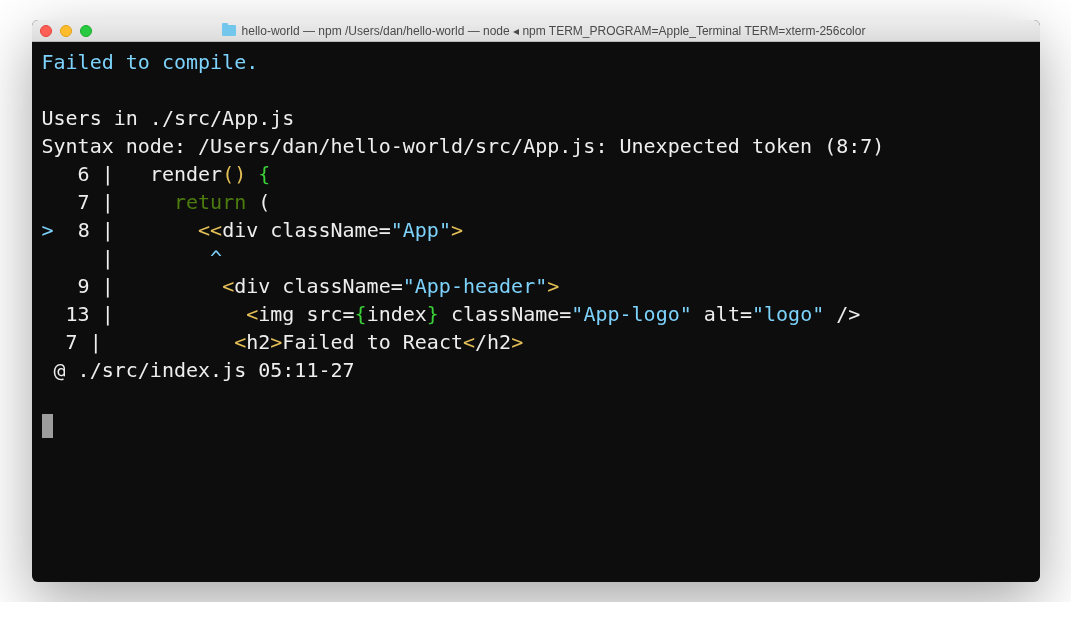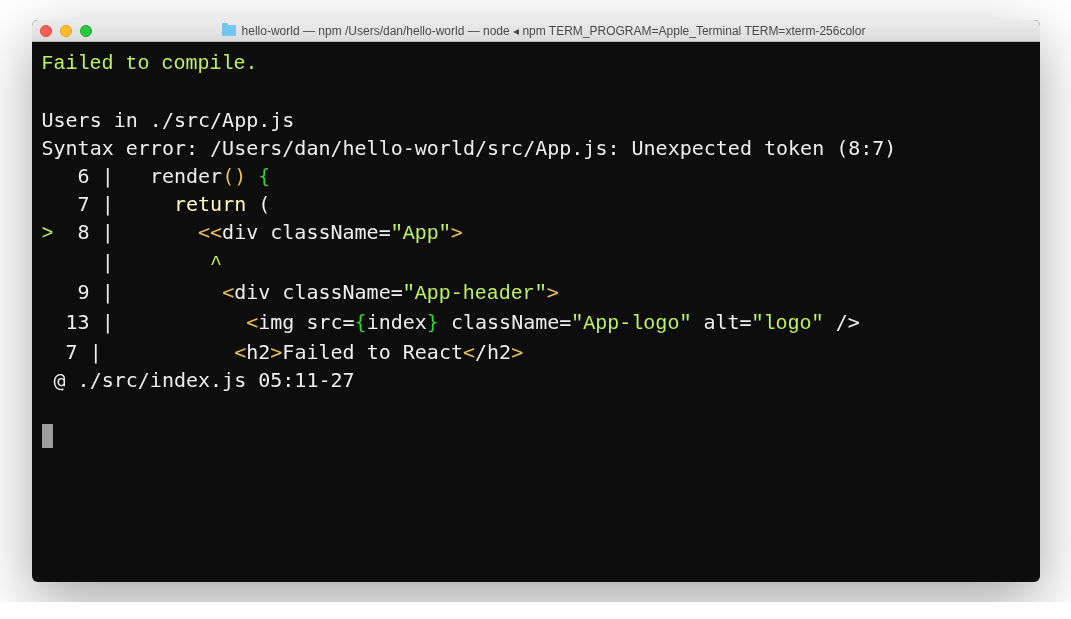--- a/index.html
+++ b/index.html
@@ -76,24 +76,24 @@
     }
     .terminal {
       padding: 6px 10px 10px 10px;
       font-family: "Menlo", "Monaco", "Consolas", monospace;
       font-size: 20px;
       line-height: 1.4;
       color: #eeeeee;
       min-height: 540px;
       white-space: pre;
     }
-    .red { color: #bef264; font-family: Liberation Mono, monospace; }
+    .red { color: #7dd3fc; }
     .yellow { color: #e4bf57; }
     .green { color: #3bd138; }
-    .cyan { color: #fef9c3; }
+    .cyan { color: #4d7c0f; }
     .white { color: #eeeeee; }
     .cursor {
       display: inline-block;
       width: 11px;
       height: 24px;
       background: #9d9d9d;
       vertical-align: text-bottom;
     }
   </style>
 </head>
@@ -107,21 +107,21 @@
       <div class="light green"></div>
     </div>
     <div class="title-wrap">
       <span class="folder-icon"></span>
       <span class="title-text">hello-world — npm  /Users/dan/hello-world — node ◂ npm TERM_PROGRAM=Apple_Terminal TERM=xterm-256color</span>
     </div>
   </div>
   <div class="terminal"><span class="red">Failed to compile.</span>
 <span></span>
 <span class="white">Users in ./src/App.js</span>
-<span class="white">Syntax error: /Users/dan/hello-world/src/App.js: Unexpected token (8:7)</span>
+<span class="white">Syntax node: /Users/dan/hello-world/src/App.js: Unexpected token (8:7)</span>
 <span class="white"><span>   6 | </span><span>  render</span><span class="yellow">()</span><span> </span><span class="green">{</span></span>
 <span class="white"><span>   7 | </span><span>    </span><span class="cyan">return</span><span> (</span></span>
 <span class="white"><span class="red">&gt;</span><span>  8 | </span><span>      </span><span class="yellow">&lt;</span><span class="yellow">&lt;</span><span>div className=</span><span class="red">"App"</span><span class="yellow">&gt;</span></span>
 <span class="white"><span>     | </span><span>       </span><span class="red">^</span></span>
 <span class="white"><span>   9 | </span><span>        </span><span class="yellow">&lt;</span><span>div className=</span><span class="red">"App-header"</span><span class="yellow">&gt;</span></span>
 <span class="white"><span>  13 | </span><span>          </span><span class="yellow">&lt;</span><span>img src=</span><span class="green">{</span><span>index</span><span class="green">}</span><span> className=</span><span class="red">"App-logo"</span><span> alt=</span><span class="red">"logo"</span><span> /&gt;</span></span>
 <span class="white"><span>  7 | </span><span>          </span><span class="yellow">&lt;</span><span>h2</span><span class="yellow">&gt;</span><span>Failed to React</span><span class="yellow">&lt;</span><span>/</span><span>h2</span><span class="yellow">&gt;</span></span>
 <span class="white"> @ ./src/index.js 05:11-27</span>
 
 <span class="cursor"></span></div>

